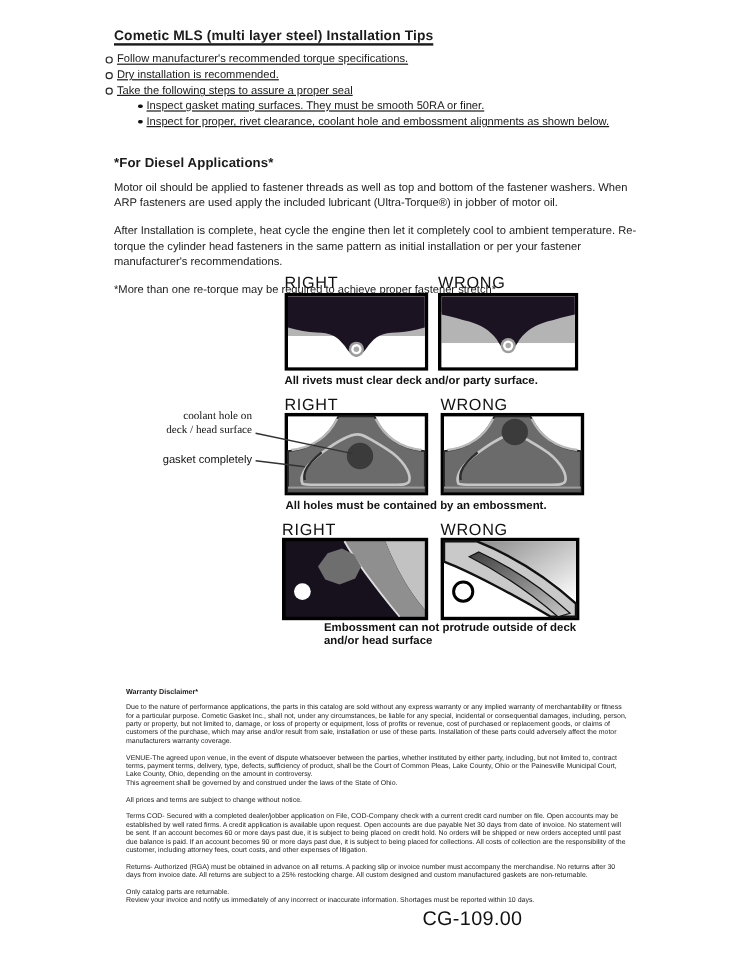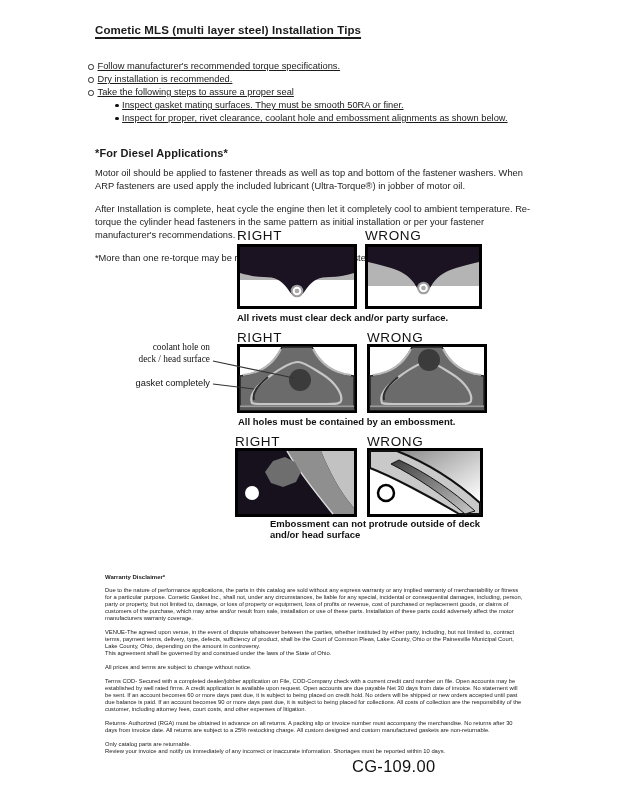--- a/index.html
+++ b/index.html
@@ -6,21 +6,21 @@
   body{
     width:618px;height:800px;background:#ffffff;position:relative;overflow:hidden;
     font-family:"Liberation Sans",sans-serif;color:#1b1b1b;
     -webkit-font-smoothing:antialiased;
   }
   
   .text-col{position:absolute;left:95px;top:20px;width:448px;}
   .doc-title{
     display:inline-block;font-size:11.5px;font-weight:700;
     text-decoration:underline;text-underline-offset:3px;text-decoration-thickness:1.5px;
-    margin-bottom:24px;letter-spacing:.1px;
+    margin-bottom:7px;letter-spacing:.1px;
   }
   .bullet-row{display:flex;align-items:flex-start;font-size:9.3px;line-height:13px;text-decoration:underline;}
   .b1m{flex:0 0 auto;width:3.5px;height:3.5px;border:1px solid #2a2a2a;border-radius:50%;
        margin:4px 4px 0 -7px;background:#fff;}
   .sub .b2m{flex:0 0 auto;width:3.6px;height:3.6px;border-radius:50%;background:#111;
        margin:4.5px 3.5px 0 20px;}
   .diesel-head{font-size:11px;font-weight:700;margin:22px 0 8px 0;letter-spacing:.1px;}
   .para{font-size:9.3px;line-height:13px;margin:0 0 10px 0;width:440px;}
   
   .figures{position:absolute;left:0;top:228px;width:618px;height:322px;}

